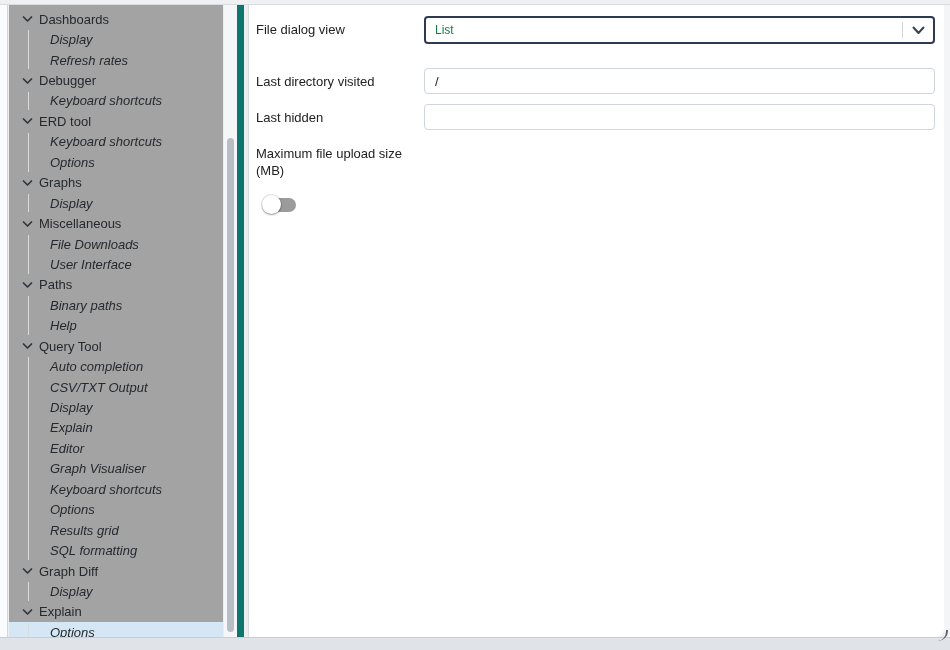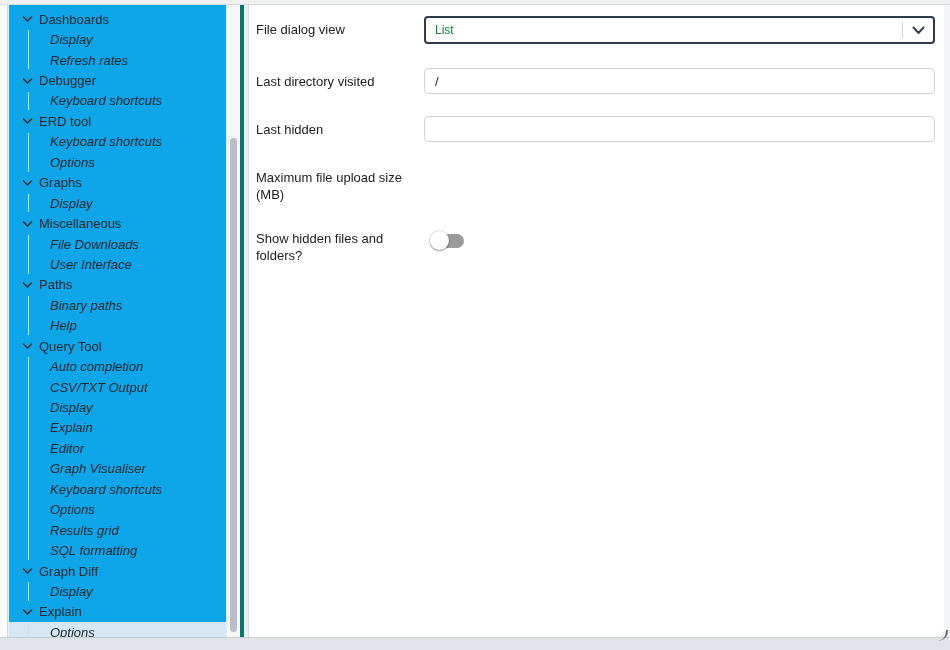--- a/index.html
+++ b/index.html
@@ -14,21 +14,21 @@
                  background:#fafbfc; border-right:1px solid #d2d7db; }
   .edge-right  { position:absolute; top:5px; right:0; width:6px; bottom:13px;
                  background:#f3f5f7; }
   .edge-bottom { position:absolute; left:0; right:0; bottom:0; height:13px;
                  background:#e0e3e7; border-top:1px solid #c9ced3; }
   .corner-arc  { position:absolute; right:2px; bottom:9px; width:11px; height:11px;
                  border-right:2px solid #5d6670; border-bottom-right-radius:10px; }
 
   
   .sidebar { position:absolute; left:9px; top:5px; width:235px; bottom:13px;
-             background:#0ea5e9; overflow:hidden; border-right:4px solid #0f766e; }
+             background:#a3a3a3; overflow:hidden; border-right:7px solid #0f766e; }
   .tree { padding-top:4px; }
   .tree-row { height:20.45px; display:flex; align-items:center;
               font-size:13px; color:#24292e; white-space:nowrap; cursor:pointer; }
   .tree-row.parent { padding-left:13px; gap:6px; }
   .tree-row.child  { padding-left:41px;font-style:italic; }
   .tree-row.selected { background:#d5e7f4; }
   .chev { display:flex; align-items:center; }
   .group-children { position:relative; }
   .group-children::before { content:""; position:absolute; left:19px; top:1px;
               bottom:1px; width:1px; background:#d9dcdf; z-index:2; }
@@ -36,21 +36,21 @@
   
   .sb-track { position:absolute; top:0; right:0; width:14px; bottom:0;
               background:#f5f6f7; border-left:1px solid #ededee; }
   .sb-thumb { position:absolute; left:3px; width:7px; top:133px; height:494px;
               background:#b9bec4; border-radius:4px; }
 
   
   .main { position:absolute; left:248px; top:5px; right:6px; bottom:13px;
           background:#ffffff; border-left:1px solid #d8dcdf;
           border-bottom-right-radius:8px; padding:11px 9px 0 7px; }
-  .form-row { display:flex; margin-bottom:22px; }
+  .form-row { display:flex; margin-bottom:10px; }
   .form-row.select-row { margin-bottom:24px; }
   .f-label { width:168px; flex-shrink:0; padding-top:5px; font-size:13px;
              line-height:17px; color:#222222; }
   .f-control { flex:1; min-width:0; }
 
   .select-box { height:28px; background:#fff; border:2px solid #2c3b52;
                 border-radius:4px; display:flex; align-items:center; cursor:pointer; }
   .select-value { flex:1; padding-left:9px; font-size:12px; color:#15803d; }
   .select-divider { width:1px; height:16px; background:#d2d5d8; }
   .select-caret { width:30px; display:flex; align-items:center; justify-content:center; }
@@ -261,21 +261,20 @@
           <div class="f-control"><input type="text" class="text-input" value="/" style=""></div>
         </div>
         <div class="form-row">
           <div class="f-label">Last hidden</div>
           <div class="f-control"><input type="text" class="text-input" value="" style=""></div>
         </div>
         <div class="form-row">
           <div class="f-label">Maximum file upload size (MB)</div>
         </div>
         <div class="form-row">
-          <div class="f-label">Show hidden files and folders?</div>
           <div class="f-control">
             <div class="switch">
               <div class="switch-track"></div>
               <div class="switch-knob"></div>
             </div>
           </div>
         </div>
       </div>
   </div>
 

